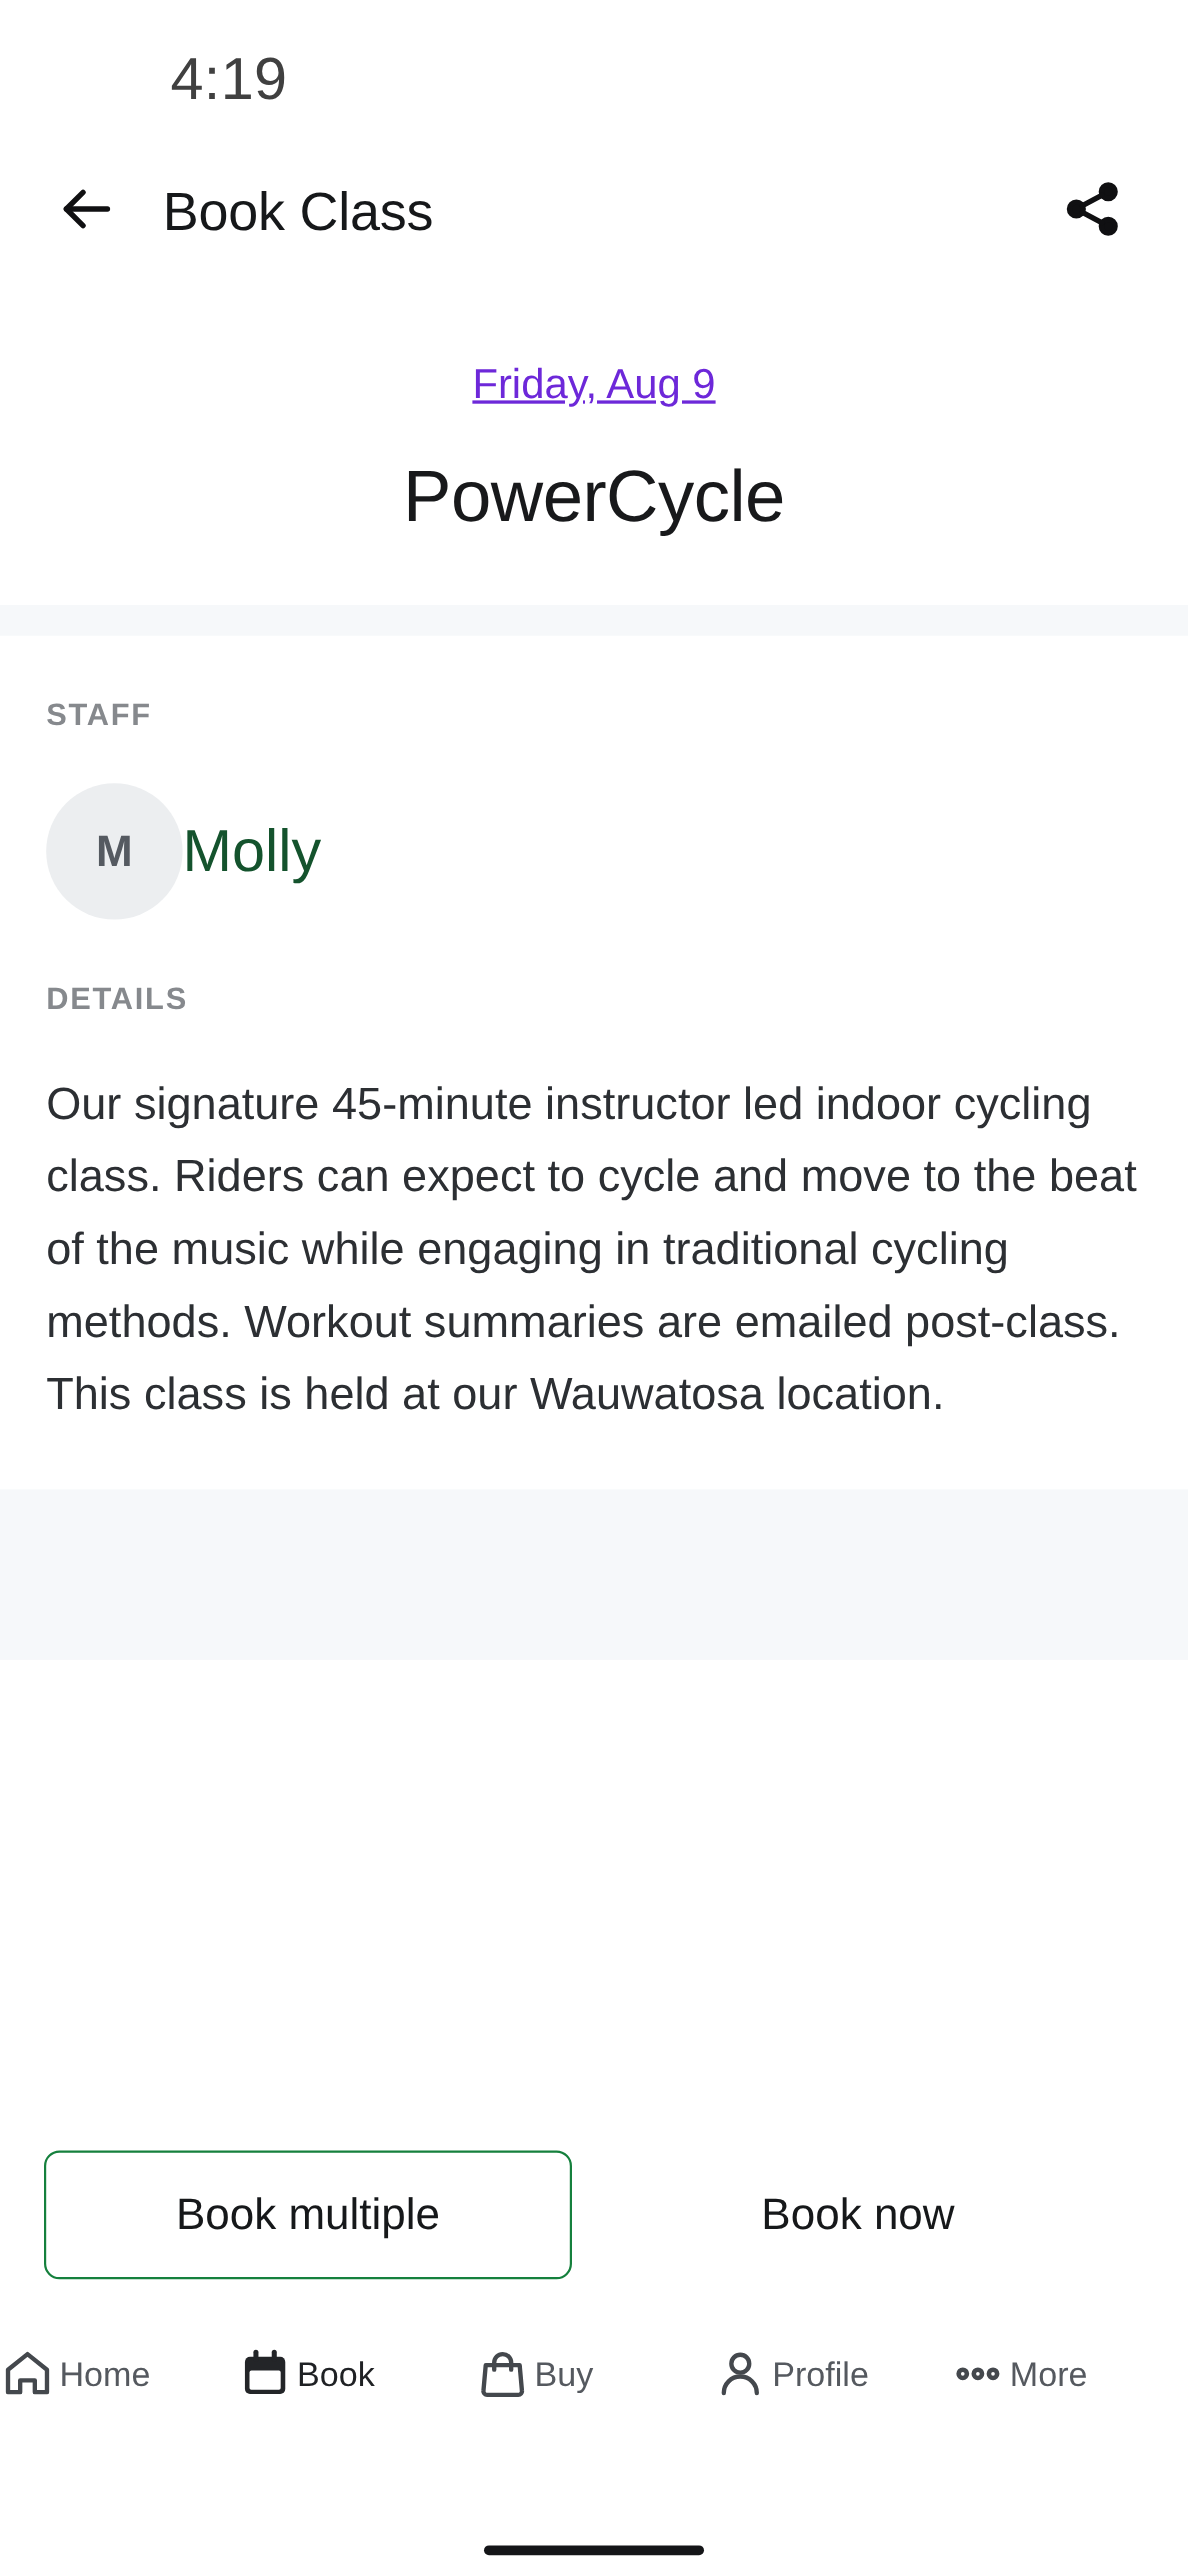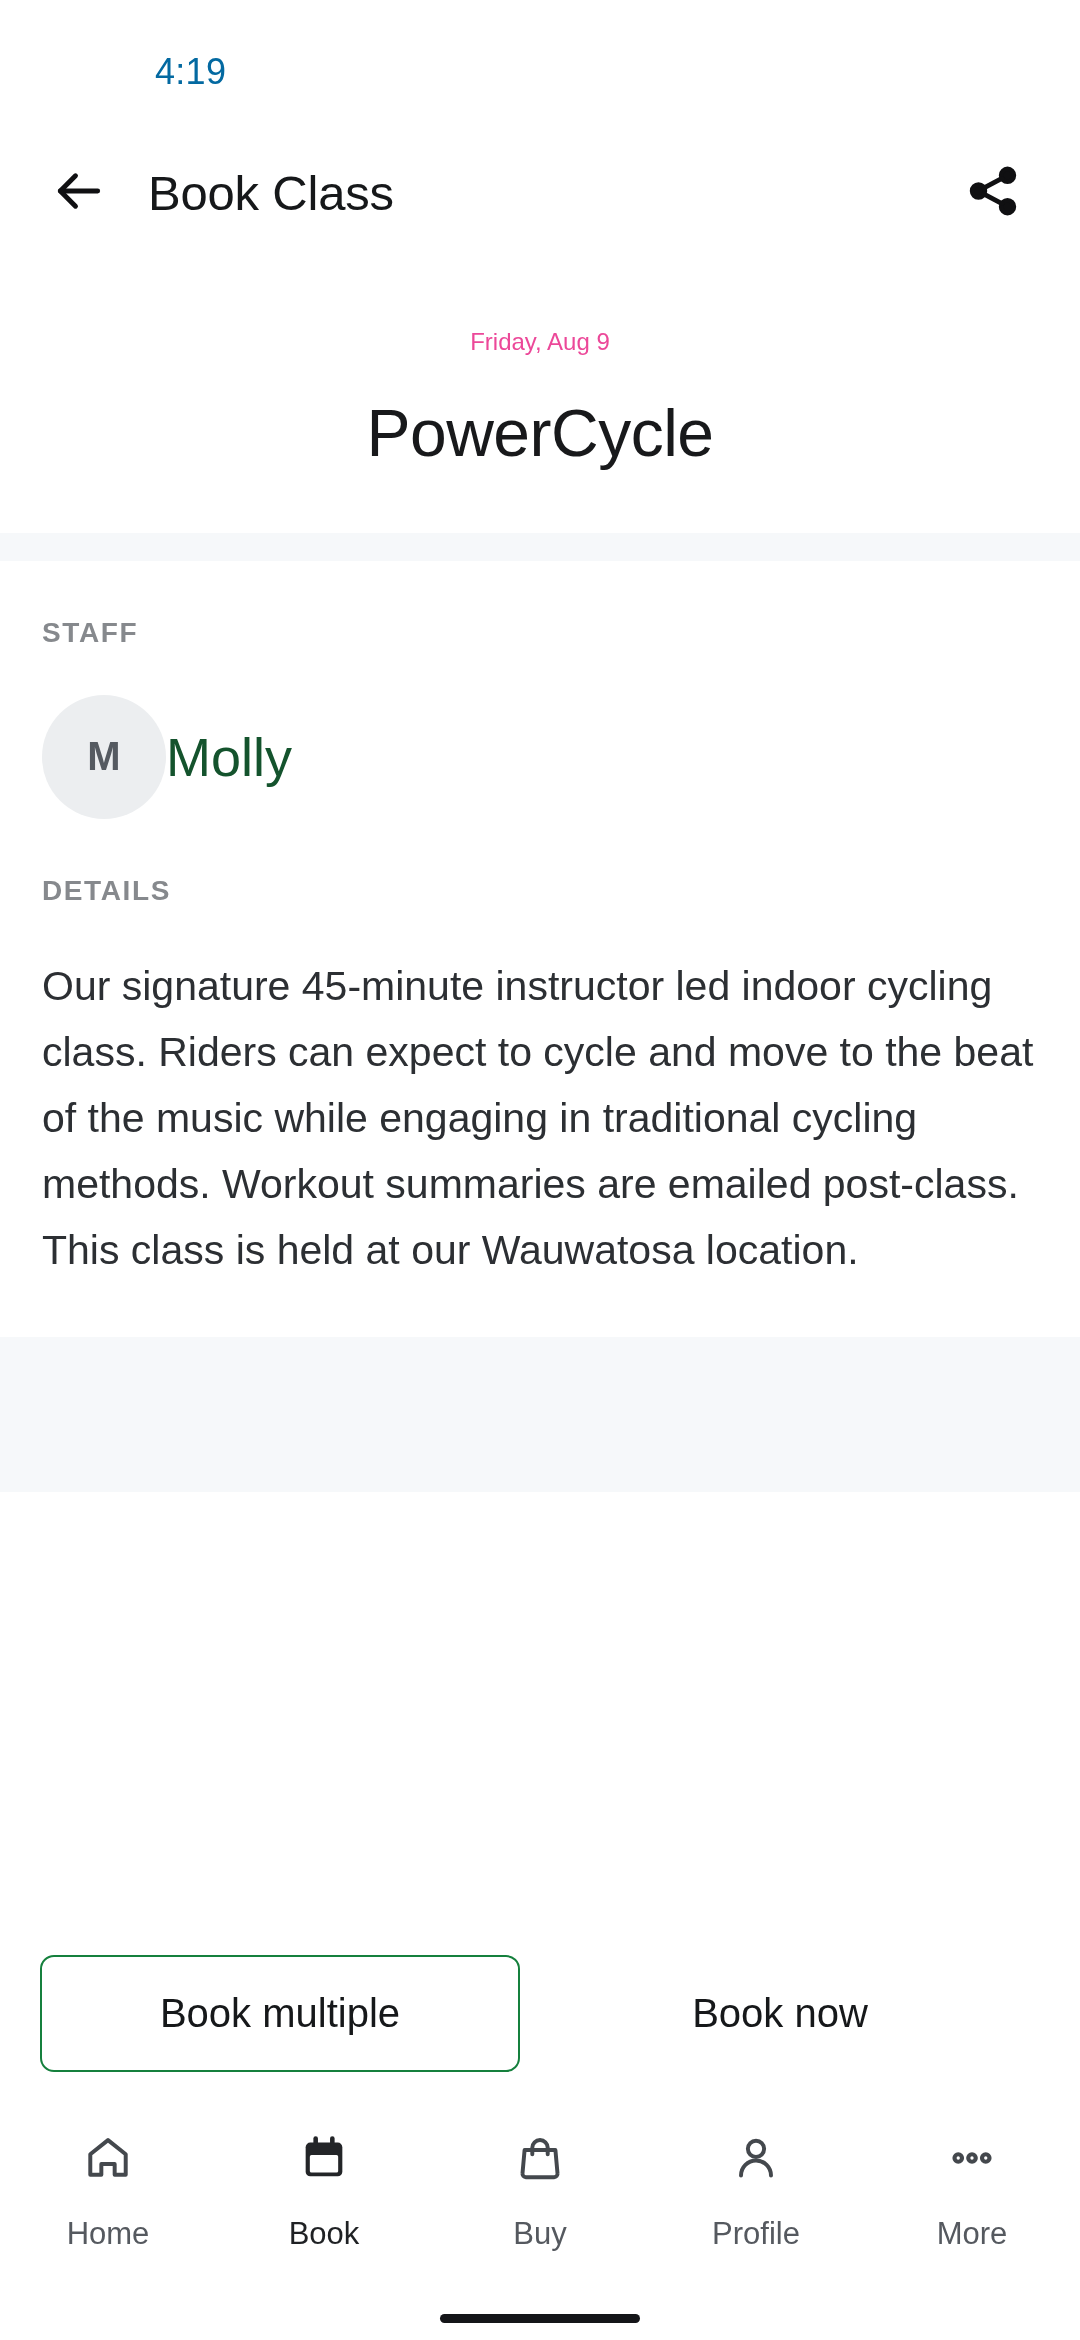--- a/index.html
+++ b/index.html
@@ -19,22 +19,22 @@
 
   
   .status-bar {
     height:120px;
     flex:0 0 120px;
     display:flex; align-items:center;
     padding-left:155px;
     background:#ffffff;
   }
   .status-time {
-    font-size:36px;
-    color:#0369a1;
+    font-size:54px;
+    color:#404040;
     letter-spacing:0.3px;
     margin-top:24px;
   }
 
   
   .app-bar {
     height:145px;
     flex:0 0 145px;
     display:flex; align-items:center;
     padding:0 52px 0 46px;
@@ -58,23 +58,24 @@
     flex:0 0 auto;
   }
 
   
   .hero {
     background:#ffffff;
     padding:62px 40px 56px;
     text-align:center;
   }
   .hero-date {
-    font-size:24px;
-    color:#ec4899;
+    font-size:38px;
+    color:#6d28d9;
     line-height:1.25;
+    text-decoration:underline;
   }
   .hero-title {
     font-size:66px;
     color:#18191b;
     line-height:1.3;
     margin-top:34px;
     letter-spacing:-0.5px;
   }
   .hero-time {
     font-size:38px;
@@ -163,23 +164,23 @@
   
   .bottom-nav {
     flex:0 0 180px;
     background:#ffffff;
     display:flex;
     align-items:flex-start;
     padding-top:14px;
   }
   .nav-item {
     flex:1 1 0;
-    display:flex; flex-direction:column;
+    display:flex; flex-direction:row;
     align-items:center; justify-content:flex-start;
-    gap:32px;
+    gap:4px;
   }
   .nav-icon { height:56px; display:flex; align-items:center; justify-content:center; }
   .nav-label {
     font-size:31px;
     color:#55595f;
     line-height:1;
   }
   .nav-item.active .nav-label { color:#1f2124; }
 
   

